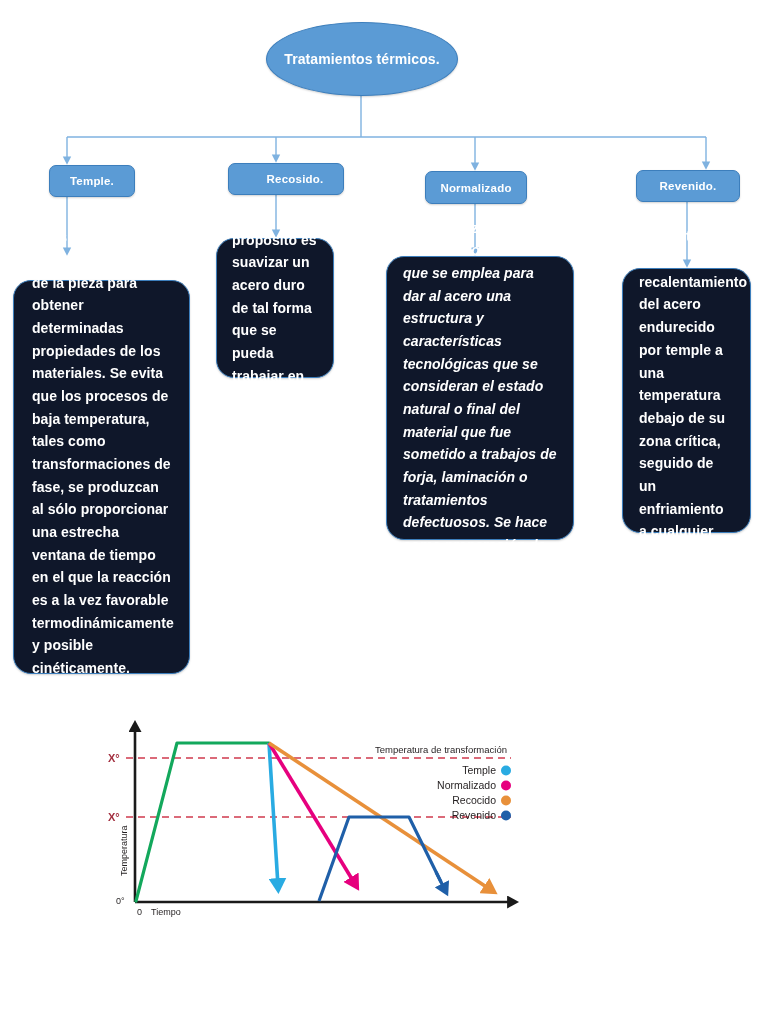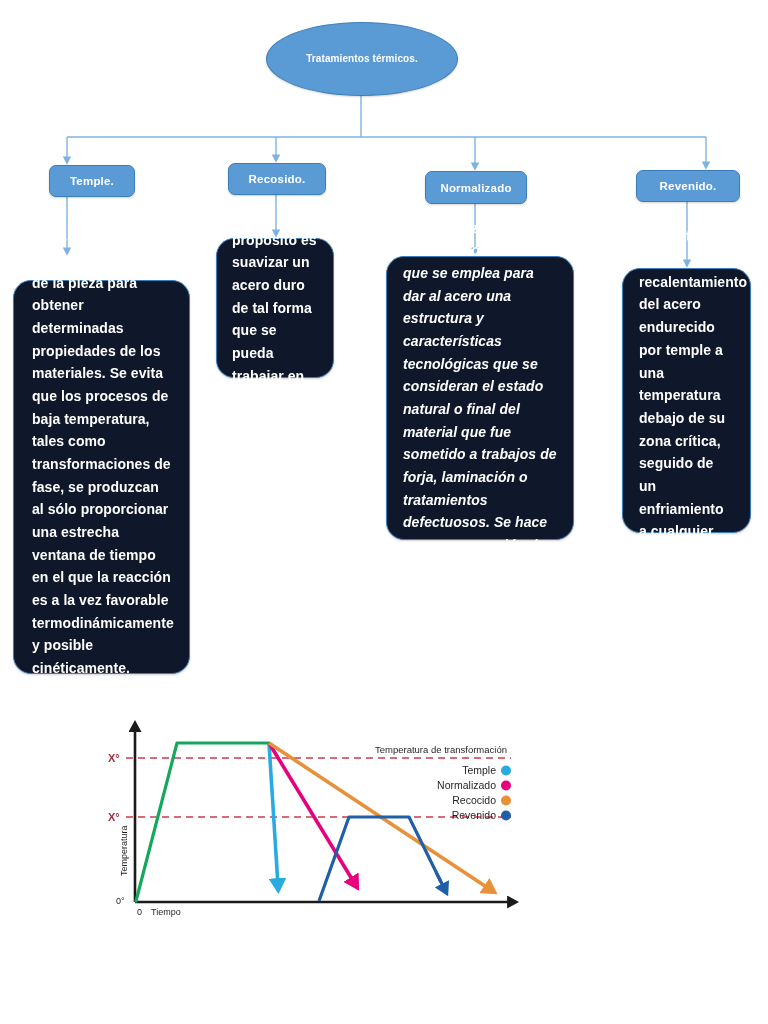--- a/index.html
+++ b/index.html
@@ -26,21 +26,21 @@
     height: 72px;
     border-radius: 50%;
     background: #5b9bd5;
     border: 1px solid #3c7ebc;
     box-shadow: 0 1px 2px rgba(0,0,0,.18);
     display: flex;
     align-items: center;
     justify-content: center;
     text-align: center;
     color: #ffffff;
-    font-size: 10px;
+    font-size: 14px;
     font-weight: 600;
     line-height: 1.35;
     letter-spacing: .1px;
   }
 
   
   .cat-node {
     background: #5b9bd5;
     border: 1px solid #3c7ebc;
     border-radius: 7px;
@@ -48,21 +48,21 @@
     display: flex;
     align-items: center;
     justify-content: center;
     color: #ffffff;
     font-size: 11.5px;
     font-weight: 600;
     letter-spacing: .2px;
     text-align: center;
   }
   .cat-temple      { left: 25px;  top: 165px; width: 84px;  height: 30px; margin-left: 24px; }
-  .cat-recocido    { left: 228px; top: 163px; width: 96px;  height: 30px; }
+  .cat-recocido    { left: 228px; top: 163px; width: 96px;  height: 30px; padding-left: 18px; }
   .cat-normalizado { left: 425px; top: 171px; width: 100px; height: 31px; }
   .cat-revenido    { left: 636px; top: 170px; width: 102px; height: 30px; }
 
   
   .desc-node {
     background: #0f172a;
     border: 1px solid #3c7ebc;
     border-radius: 18px;
     box-shadow: 0 1px 2px rgba(0,0,0,.18);
     color: #ffffff;

